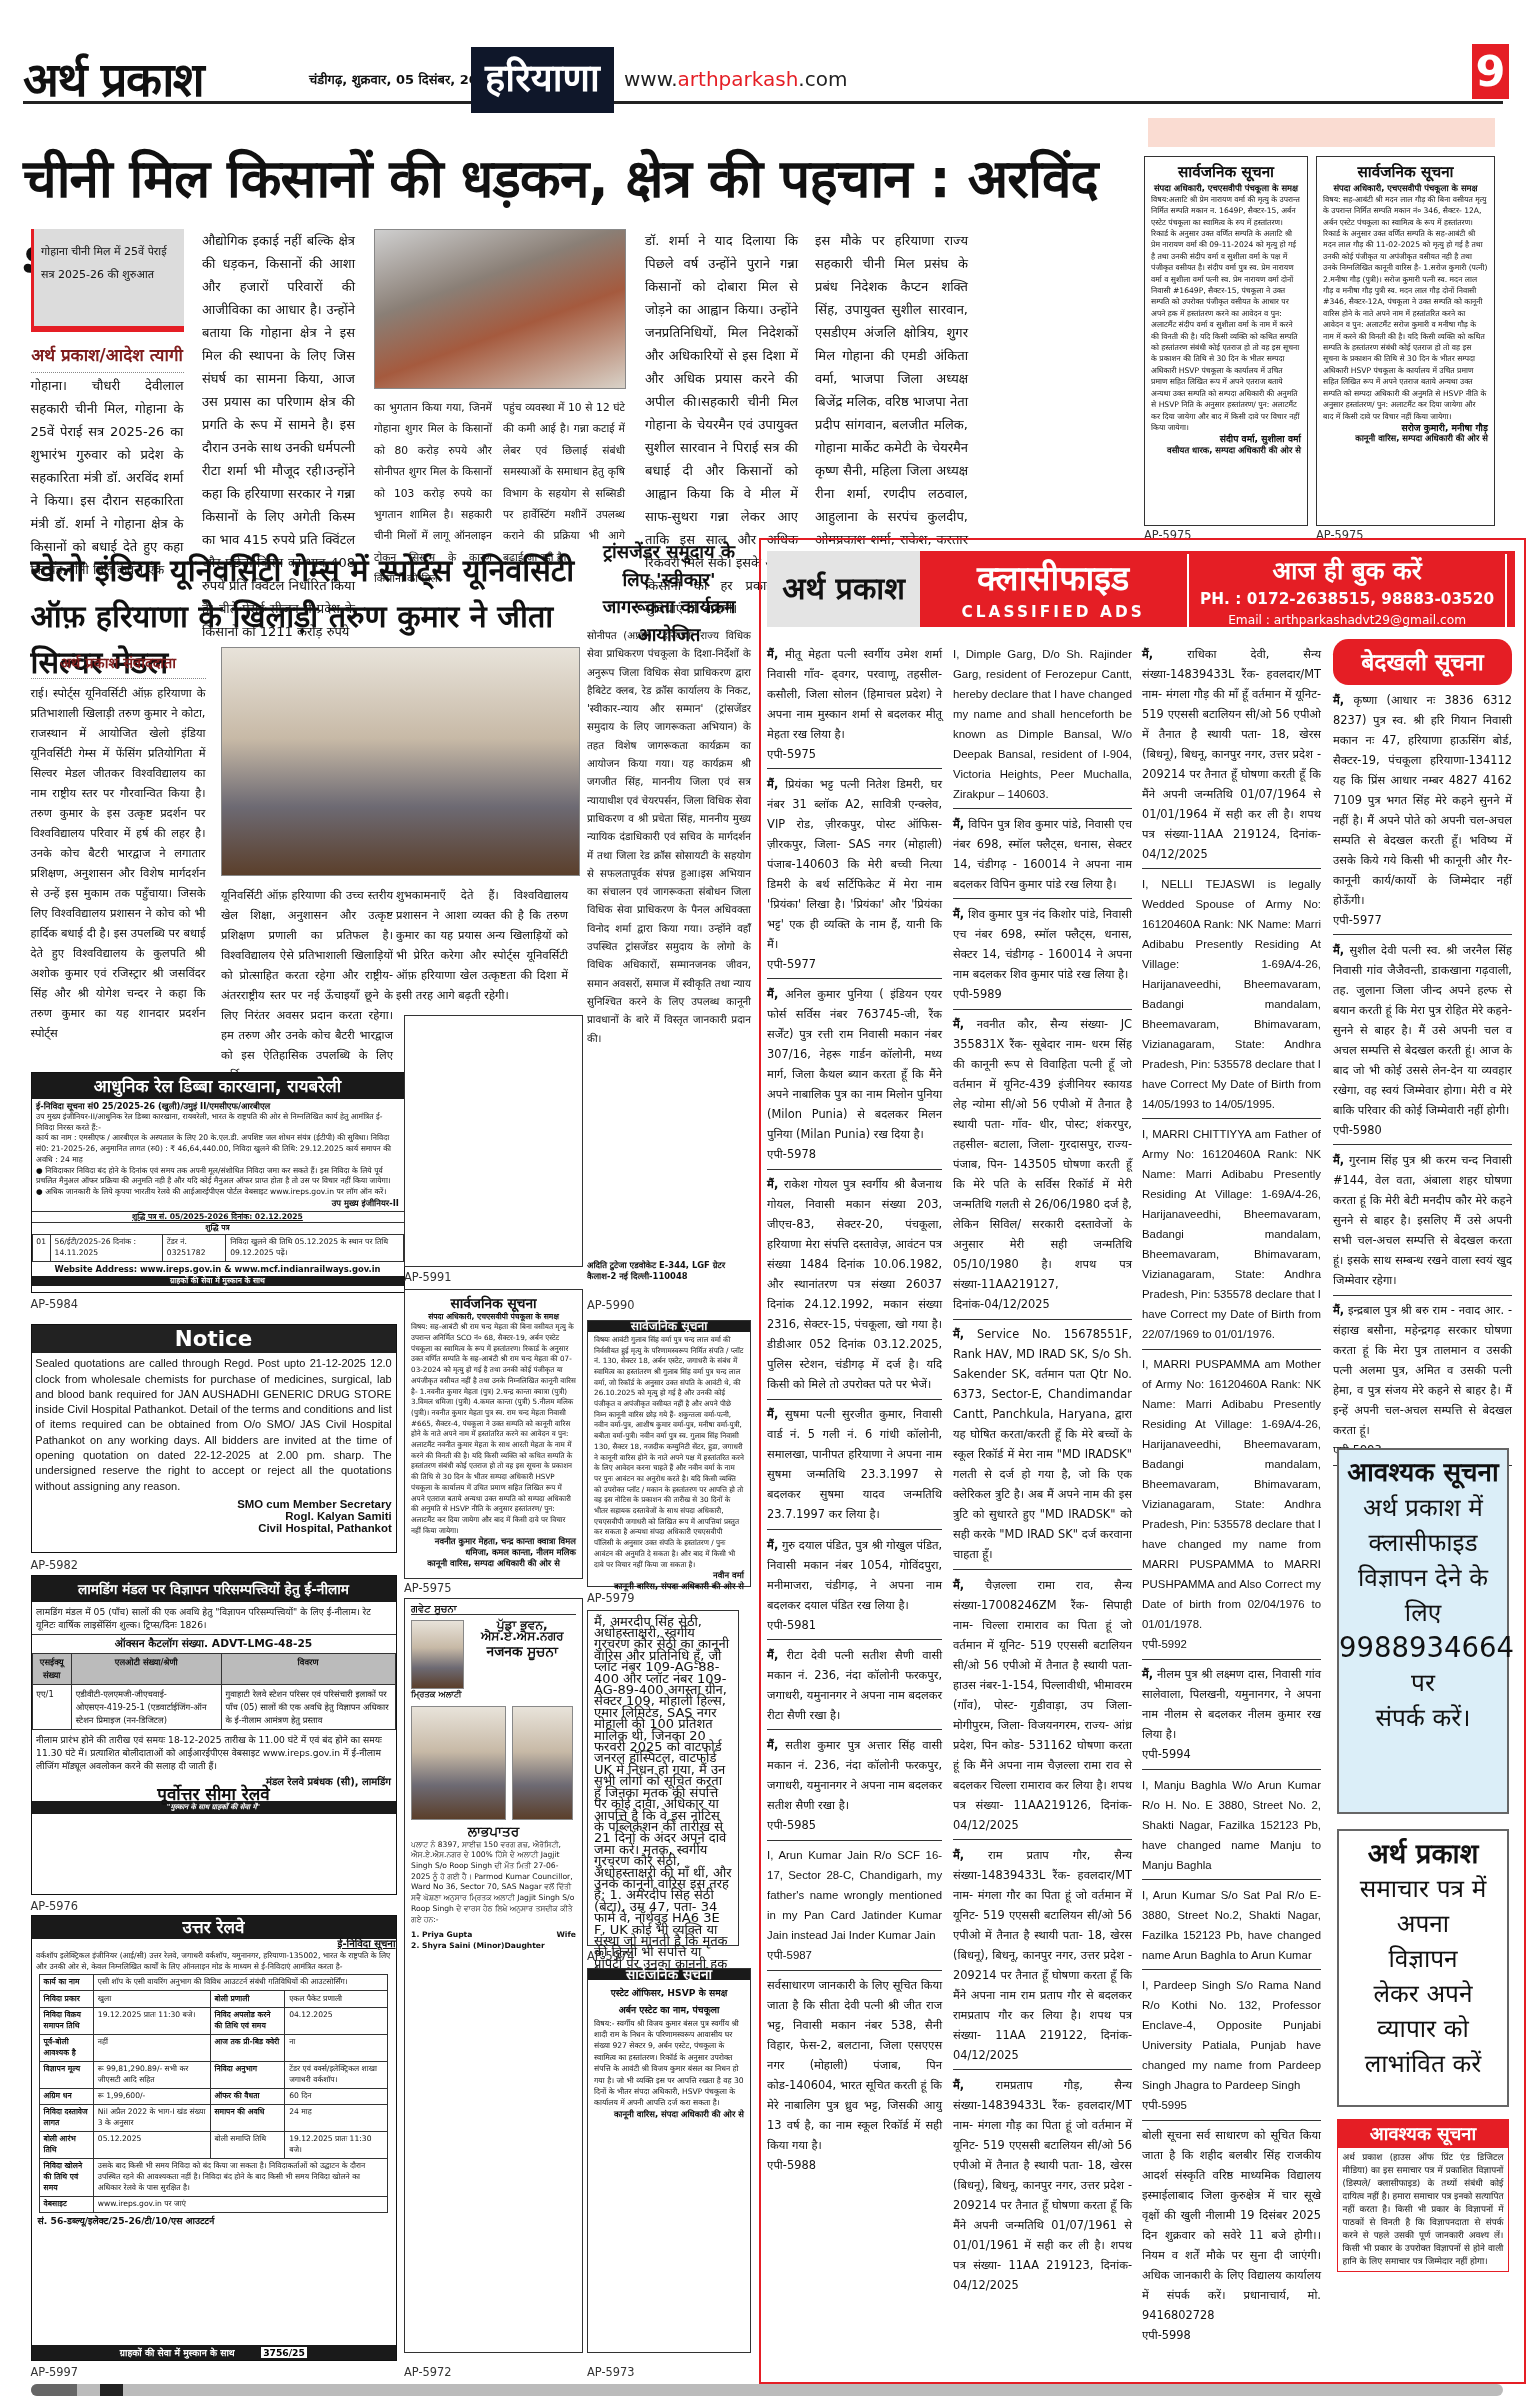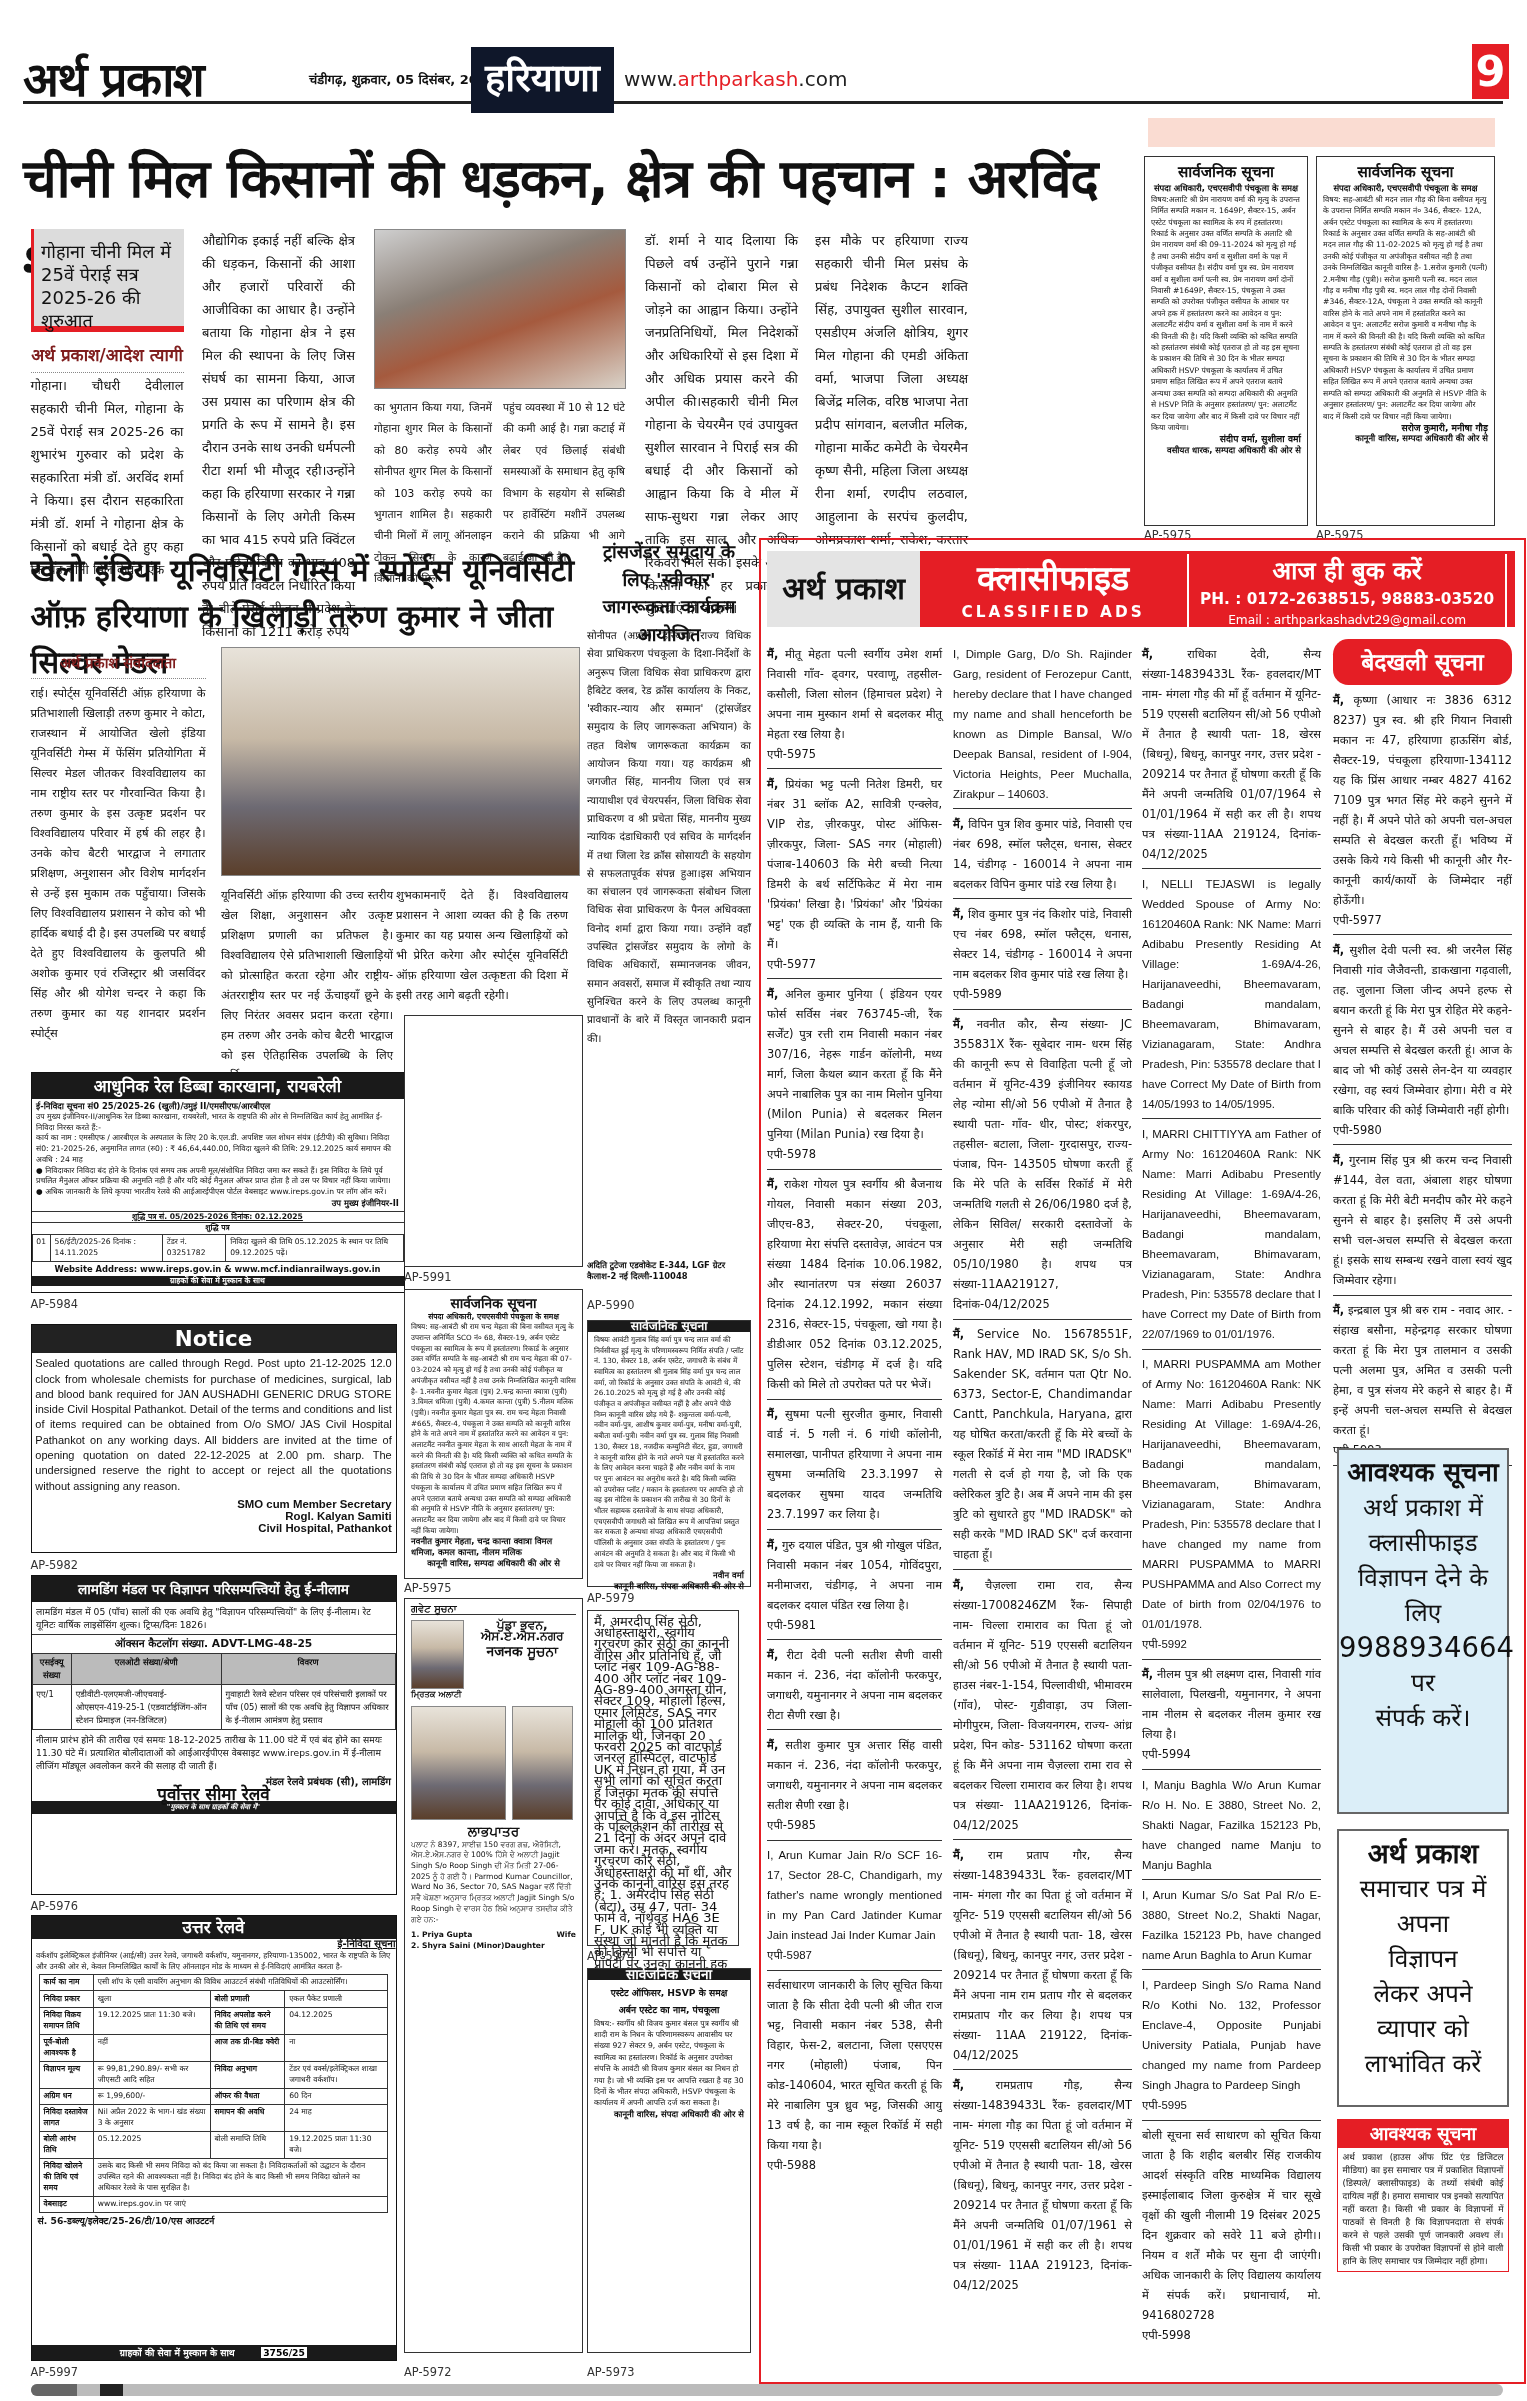--- a/index.html
+++ b/index.html
@@ -8,21 +8,21 @@
 .masthead{left:23px;top:38px;width:1480px;height:72px}
 .mast-logo{left:0;top:7.6px;font-size:47px;font-weight:bold;letter-spacing:-1.5px}
 .mast-date{left:286px;top:32px;font-size:13px;font-weight:bold}
 .mast-sec{left:448px;top:9.2px;width:143px;height:66px;background:#0f172a;color:#fff;font-size:38px;font-weight:bold;text-align:center;line-height:63px}
 .mast-url{left:601px;top:29px;font-size:20px;color:#222}
 .mast-url .r{color:#e51e25}
 .mast-page{left:1449px;top:6.1px;width:37px;height:55px;background:#e51e25;color:#fff;font-size:43px;font-weight:bold;text-align:center;line-height:55px}
 .mast-line{top:63px;height:3.1px;background:#222}
 .headline{left:23px;top:137px;width:1106px;font-size:53px;font-weight:bold;line-height:84px;letter-spacing:-0.8px}
 .col-text{font-size:13px;line-height:23px;text-align:justify;font-family:"DejaVu Sans",sans-serif}
-.highlight-box{left:30.5px;top:229px;width:153px;height:103px;background:#dcdcdc;border-left:3.8px solid #e51e25;border-bottom:6.1px solid #e51e25;padding:10.7px 7.6px;font-size:18px;line-height:23px}
+.highlight-box{left:30.5px;top:229px;width:153px;height:103px;background:#dcdcdc;border-left:3.8px solid #e51e25;border-bottom:6.1px solid #e51e25;padding:10.7px 7.6px;font-size:11px;line-height:23px}
 .byline{font-size:17px;font-weight:bold;color:#7f1d1d;text-align:center;border-bottom:0.8px dotted #888;padding-bottom:6.1px}
 .photo{background:linear-gradient(160deg,#cfcfcf 0%,#8a7f76 35%,#a55a3e 60%,#d9d2c8 100%);border:0.8px solid #888}
 .photo2{background:linear-gradient(180deg,#e8e3da 0%,#c7b9a6 40%,#6d6a73 70%,#5b3f2b 100%);border:0.8px solid #888}
 .notice{border:1.5px solid #333;background:#fff;padding:4.6px 6.1px;font-size:10px;line-height:15.3px}
 .notice h3{text-align:center;font-size:24.4px;line-height:29px;font-family:"DejaVu Serif",serif}
 .notice h4{text-align:center;font-size:12.2px;line-height:17px}
 .sign{text-align:right;font-weight:bold;font-size:12.2px}
 .apcode{font-size:11.4px;color:#333}
 .head2{left:30.5px;top:548px;width:557px;font-size:30.5px;font-weight:bold;line-height:46px}
 .sub-head{font-size:23px;font-weight:bold;text-align:center;line-height:32px}
@@ -230,21 +230,21 @@
   <div class="rail-head" style="font-size:12.2px;margin:-4.6px -6.1px 3.1px">PUBLIC NOTICE</div>
   <p>I, Sheela, w/o Vinod r/o Jonti, North West Delhi, Delhi 110081, state that my house (Property ID No. 3B7TYEU4), which measures 100 square yards, has two original registries, Registry No. 3844 dated 16-01-1989 and Registry No. 3376 dated 20-03-1987, lost them on 19-11-2025. I have not found them despite extensive search. I have filed a missing report (No. 132570072501580) in this regard. I inform the general public that if anyone finds my above mentioned registries, they should contact me at my above address.</p>
 </div>
 <div class="abs notice" style="left:404px;top:1015px;width:179px;height:252px;font-size:8.8px;line-height:13px;font-family:'Liberation Sans',sans-serif;text-align:justify"></div>
 <div class="abs apcode" style="left:404px;top:1270px">AP-5991</div>
 
 <div class="abs notice" style="left:404px;top:1289px;width:179px;height:290px;font-size:7.2px;line-height:10.7px">
   <h3 style="font-size:13.7px;line-height:17px">सार्वजनिक सूचना</h3>
   <h4 style="font-size:7.6px;line-height:10.7px">संपदा अधिकारी, एचएसवीपी पंचकूला के समक्ष</h4>
   <p>विषय: सह-आबंटी श्री राम चन्द मेहता की बिना वसीयत मृत्यु के उपरान्त अनिर्मित SCO नं० 68, सैक्टर-19, अर्बन एस्टेट पंचकूला का स्वामित्व के रूप में हस्तांतरण। रिकार्ड के अनुसार उक्त वर्णित सम्पति के सह-आबंटी श्री राम चन्द मेहता की 07-03-2024 को मृत्यु हो गई है तथा उनकी कोई पंजीकृत या अपंजीकृत वसीयत नहीं है तथा उनके निम्नलिखित कानूनी वारिस है- 1.नवनीत कुमार मेहता (पुत्र) 2.चन्द्र कान्ता क्वात्रा (पुत्री) 3.विमल धमिजा (पुत्री) 4.कमल कान्ता (पुत्री) 5.नीलम मलिक (पुत्री)। नवनीत कुमार मेहता पुत्र स्व. राम चन्द मेहता निवासी #665, सैक्टर-4, पंचकूला ने उक्त सम्पति को कानूनी वारिस होने के नाते अपने नाम में हस्तांतरित करने का आवेदन व पुन: अलाटमैंट नवनीत कुमार मेहता के साथ आरती मेहता के नाम में करने की विनती की है। यदि किसी व्यक्ति को कथित सम्पति के हस्तांतरण संबंधी कोई एतराज हो तो वह इस सूचना के प्रकाशन की तिथि से 30 दिन के भीतर सम्पदा अधिकारी HSVP पंचकूला के कार्यालय में उचित प्रमाण सहित लिखित रूप में अपने एतराज बताये अन्यथा उक्त सम्पति को सम्पदा अधिकारी की अनुमति से HSVP नीति के अनुसार हस्तांतरण/ पुन: अलाटमैंट कर दिया जायेगा और बाद में किसी दावे पर विचार नहीं किया जायेगा।</p>
-  <p class="sign" style="font-size:8.4px;text-align:left">नवनीत कुमार मेहता, चन्द्र कान्ता क्वात्रा विमल धमिजा, कमल कान्ता, नीलम मलिक</p>
+  <p class="sign" style="font-size:8.4px;text-align:right">नवनीत कुमार मेहता, चन्द्र कान्ता क्वात्रा विमल धमिजा, कमल कान्ता, नीलम मलिक</p>
   <p class="sign" style="font-size:8.4px;text-align:center">कानूनी वारिस, सम्पदा अधिकारी की ओर से</p>
 </div>
 <div class="abs apcode" style="left:404px;top:1581px">AP-5975</div>
 
 <div class="abs notice" style="left:404px;top:1598px;width:179px;height:755px;font-size:7.6px;line-height:10.7px">
   <div style="font-weight:bold;font-size:10px;border-bottom:0.8px solid #333">ਗਵੇਟ ਸੂਚਨਾ</div>
   <div style="display:flex;gap:4.6px;margin-top:4.6px">
     <div class="photo2" style="width:53px;height:69px"></div>
     <div style="flex:1;text-align:center">
       <div style="font-size:12.2px;font-weight:bold">ਪੁੱਡਾ ਭਵਨ, ਐਸ.ਏ.ਐਸ.ਨਗਰ</div>

